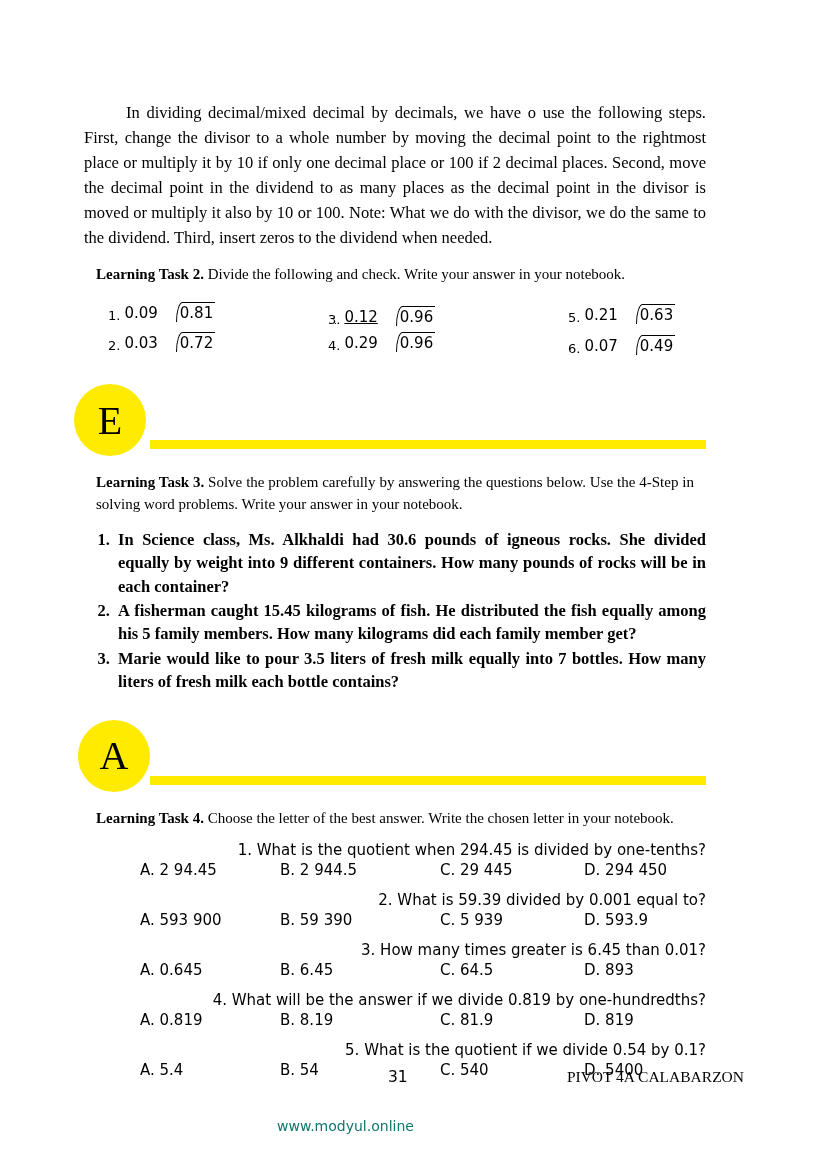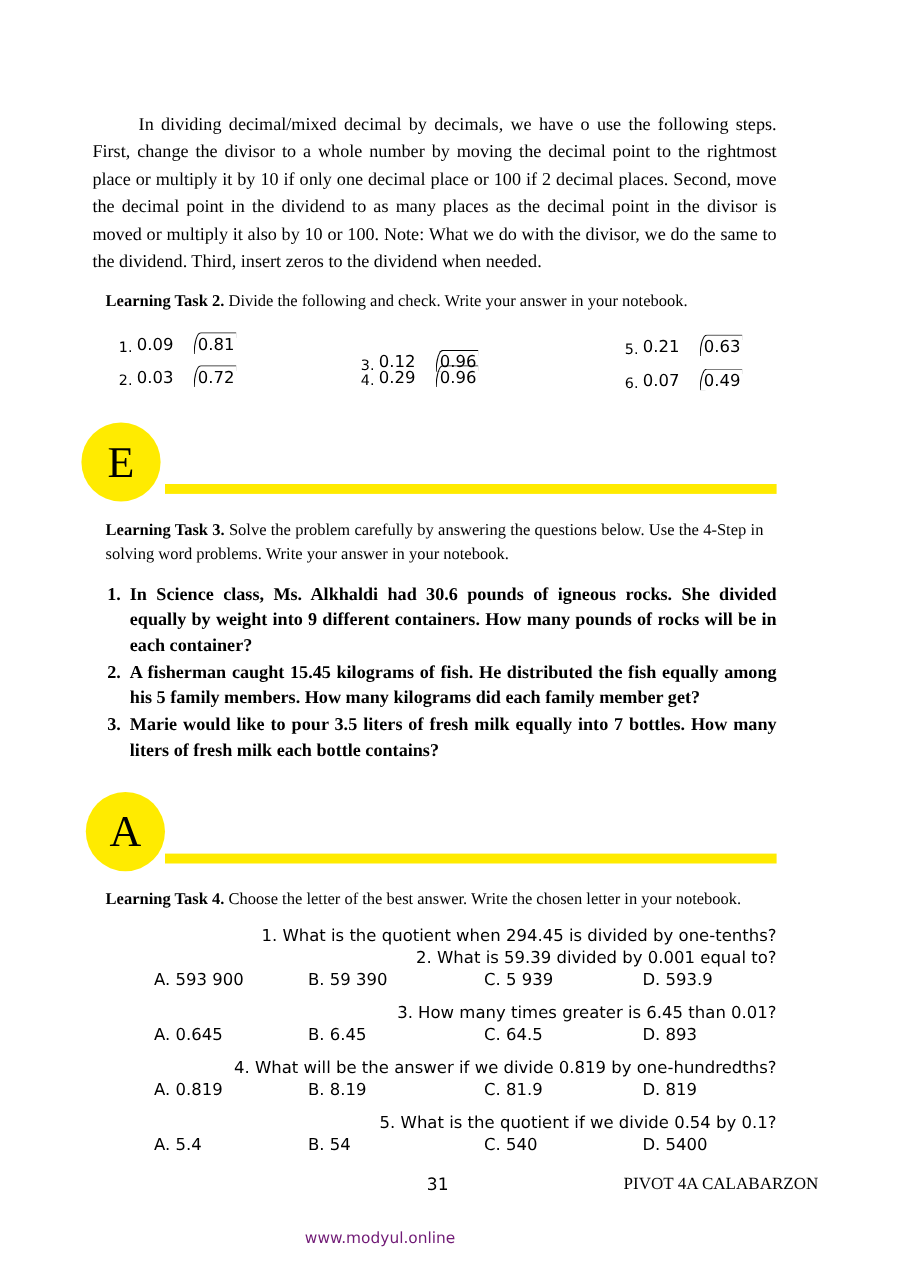--- a/index.html
+++ b/index.html
@@ -171,21 +171,21 @@
     font-size: 15.5px;
   }
   .watermark {
     position: absolute;
     left: 0;
     top: 1118px;
     width: 691px;
     text-align: center;
     font-family: "DejaVu Sans", sans-serif;
     font-size: 14px;
-    color: #701a75;
+    color: #0f766e;
   }
 </style>
 </head>
 <body>
 
 <div class="page">
   <div class="content">
 
     <p class="intro">In dividing decimal/mixed decimal by decimals, we have o use the following steps. First, change the divisor to a whole number by moving the decimal point to the rightmost place or multiply it by 10 if only one decimal place or 100 if 2 decimal places.  Second, move the decimal point in the dividend to as many places as the decimal point in the divisor is moved or multiply it also by 10 or 100. Note: What we do with the  divisor, we do the same  to the dividend. Third, insert zeros to the dividend when needed.</p>
 
@@ -193,21 +193,21 @@
       <span class="lt-label">Learning Task 2.</span><span> Divide the following and check. Write your answer in your notebook.</span>
     </p>
 
     <div class="div-grid">
       <div class="div-item" style="left:24px; top:4px;">
         <span class="div-num">1.</span><span class="divisor">0.09</span><span class="dividend">0.81</span>
       </div>
       <div class="div-item" style="left:24px; top:34px;">
         <span class="div-num">2.</span><span class="divisor">0.03</span><span class="dividend">0.72</span>
       </div>
-      <div class="div-item" style="left:244px; top:20px;">
+      <div class="div-item" style="left:244px; top:8px;text-decoration:underline;">
         <span class="div-num">3.</span><span class="divisor">0.12</span><span class="dividend">0.96</span>
       </div>
       <div class="div-item" style="left:244px; top:34px;">
         <span class="div-num">4.</span><span class="divisor">0.29</span><span class="dividend">0.96</span>
       </div>
       <div class="div-item" style="left:484px; top:6px;">
         <span class="div-num">5.</span><span class="divisor">0.21</span><span class="dividend">0.63</span>
       </div>
       <div class="div-item" style="left:484px; top:37px;">
         <span class="div-num">6.</span><span class="divisor">0.07</span><span class="dividend">0.49</span>
@@ -239,20 +239,26 @@
     </div>
 
     <p class="lt-block">
       <span class="lt-label">Learning Task 4.</span><span> Choose the letter of the best answer. Write the chosen letter in your notebook.</span>
     </p>
 
     <div class="mc">
 
       <div>
         <p class="mc-q">1. What is the quotient when 294.45 is divided by one-tenths?</p>
+        <div class="mc-row">
+          <span class="mc-opt o1">A.  2 94.45</span>
+          <span class="mc-opt o2">B. 2 944.5</span>
+          <span class="mc-opt o3">C. 29 445</span>
+          <span class="mc-opt o4">D. 294 450</span>
+        </div>
       </div>
 
       <div>
         <p class="mc-q">2. What is 59.39 divided by 0.001 equal to?</p>
         <div class="mc-row">
           <span class="mc-opt o1">A.   593 900</span>
           <span class="mc-opt o2">B. 59 390</span>
           <span class="mc-opt o3">C. 5 939</span>
           <span class="mc-opt o4">D. 593.9</span>
         </div>

